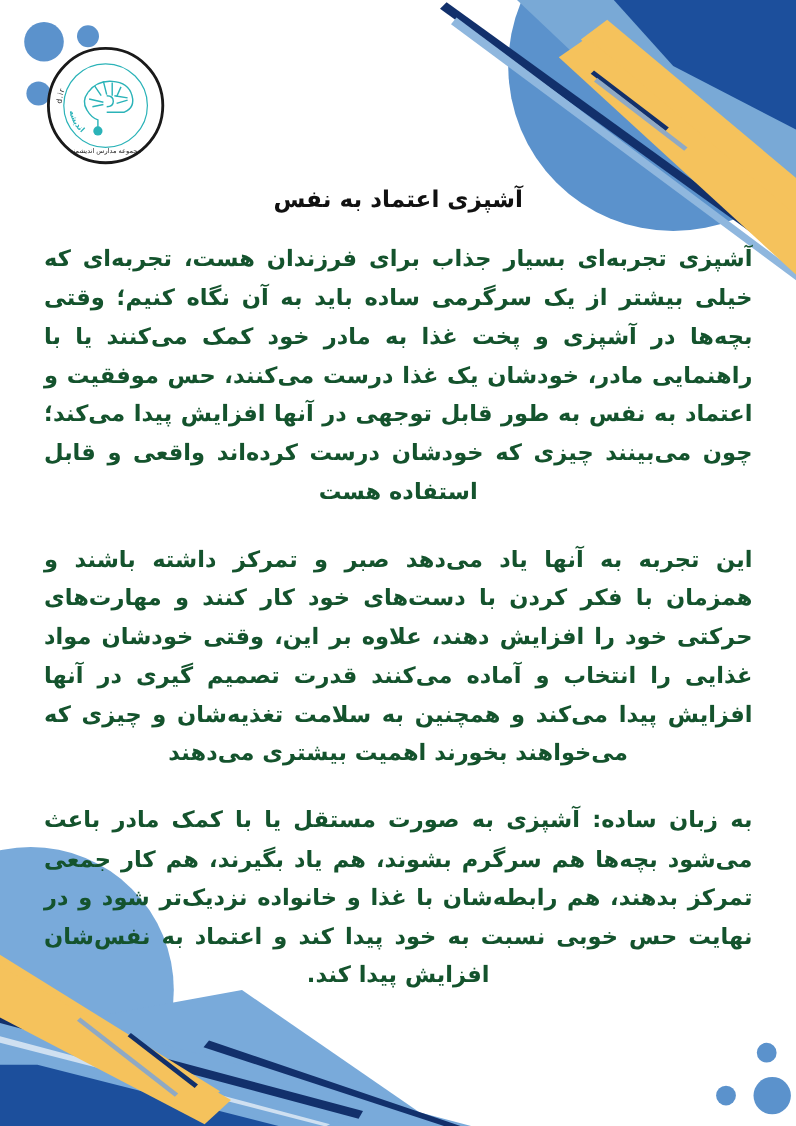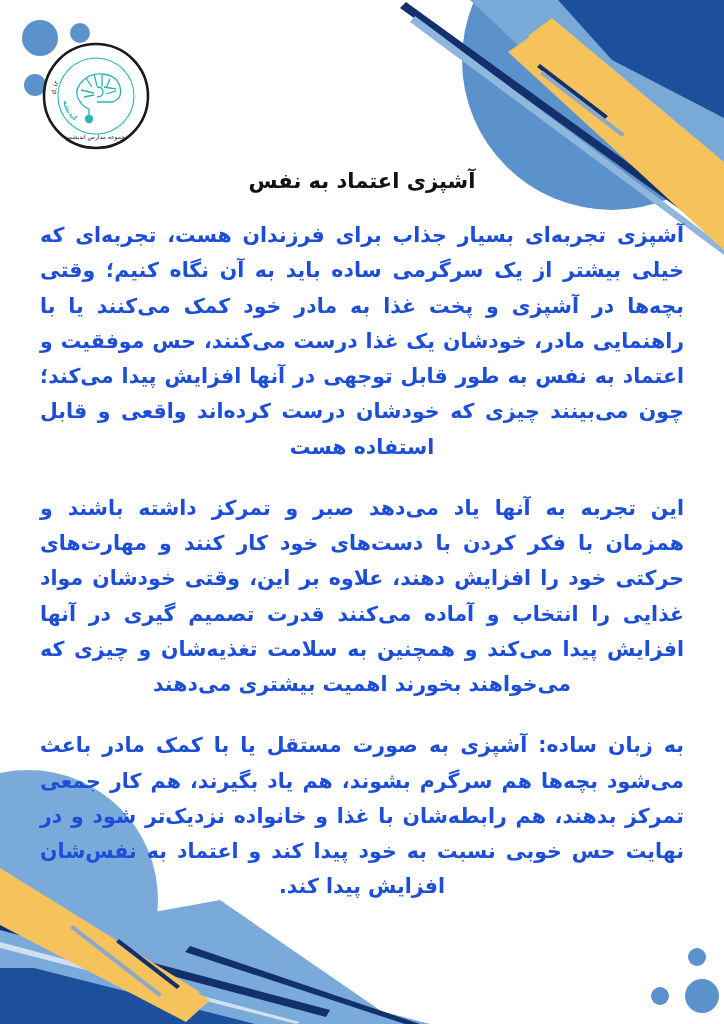--- a/index.html
+++ b/index.html
@@ -67,21 +67,21 @@
   .body-block {
     position: absolute;
     top: 218px;
     left: 40px;
     right: 40px;
   }
 
   .para {
     font-size: 20.5px;
     font-weight: bold;
-    color: #1d4ed8;
+    color: #14532d;
     line-height: 1.72;
     text-align: justify;
     text-align-last: center;
     margin: 0 0 26px 0;
     direction: rtl;
   }
   .para:last-child { margin-bottom: 0; }
 </style>
 </head>
 <body>

